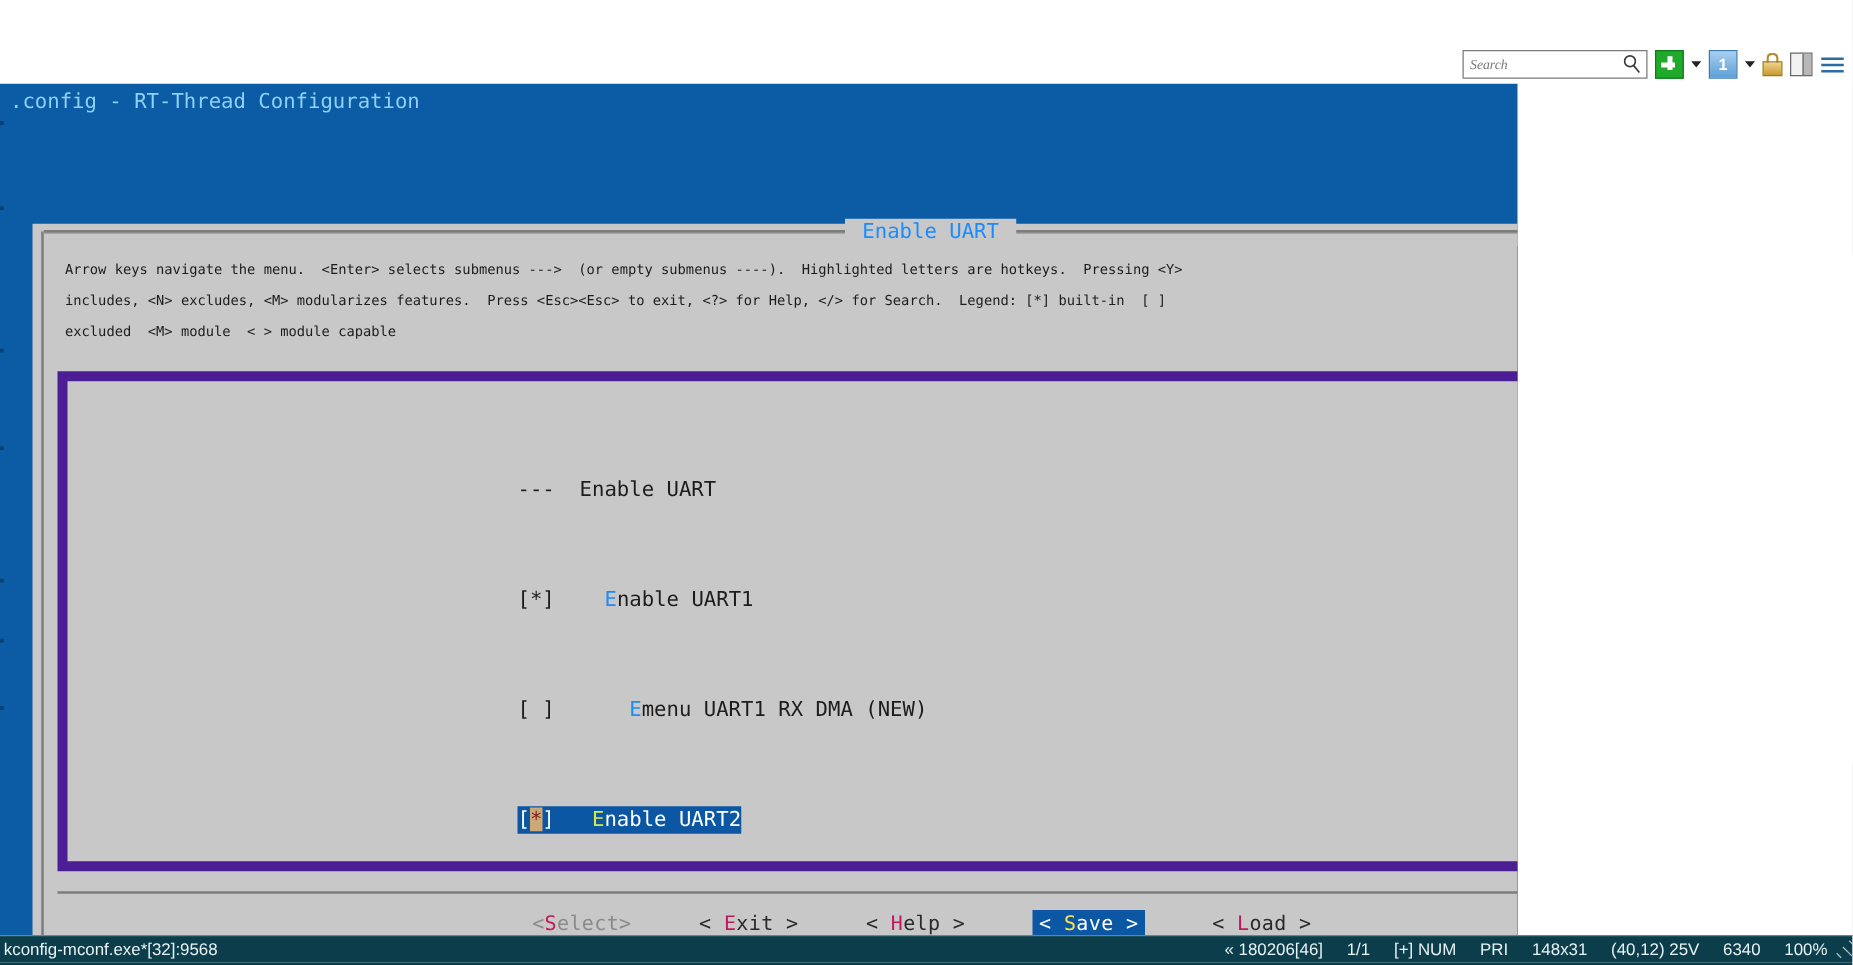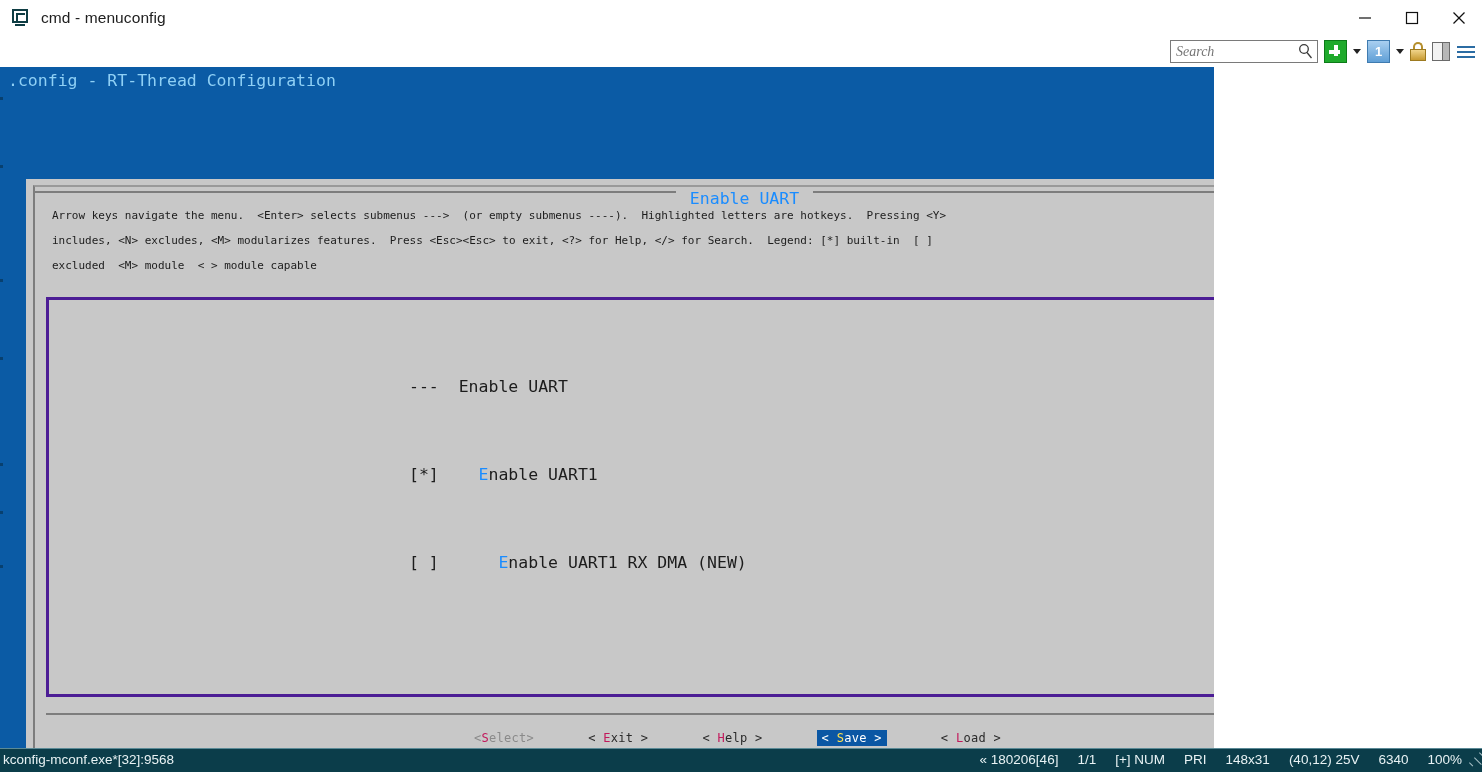--- a/index.html
+++ b/index.html
@@ -126,21 +126,21 @@
     position: relative;
     display: flex;
     align-items: center;
   }
   .search-box input {
     border: 0;
     outline: 0;
     background: transparent;
     font-family: "Liberation Serif", serif;
     font-style: italic;
-    font-size: 14px;
+    font-size: 11px;
     color: #555;
     padding-left: 5px;
     width: 112px;
   }
   .mag {
     position: absolute; right: 4px; top: 2px;
   }
   .tb-btn {
     width: 21px; height: 21px;
     display: flex; align-items: center; justify-content: center;
@@ -284,39 +284,38 @@
     height: 2px;
     background: #7d7d7d;
   }
   .dlg-title .rule.l { margin-right: 0; }
   .dlg-title .ttl {
     color: #1a8cff;
     font-size: 16.5px;
     background: #c8c8c8;
     padding: 0 14px;
     white-space: nowrap;
-    margin-top: 14px;
   }
 
   .help-text {
     position: absolute;
     left: 26px; top: 24px;
     width: 1370px;
     color: #1c1c1c;
     font-size: 11px;
     line-height: 25px;
     white-space: pre-wrap;
   }
 
   
   .listbox {
     position: absolute;
     left: 20px; top: 118px;
     width: 1383px; height: 400px;
-    border: 3px solid #4c1d95;
+    border: 8px solid #4c1d95;
     background: #c8c8c8;
     box-sizing: border-box;
     overflow: hidden;
   }
   .menu-rows {
     position: absolute;
     left: 360px; top: 10px;
     font-size: 16.5px;
     line-height: 22px;
     color: #1c1c1c;
@@ -341,21 +340,21 @@
     left: 20px; top: 534px;
     width: 1383px; height: 48px;
     border-top: 2px solid #7d7d7d;
     box-sizing: border-box;
     display: flex;
     align-items: center;
     justify-content: center;
     gap: 54px;
   }
   .kbtn {
-    font-size: 12px;
+    font-size: 16px;
     color: #2a2a2a;
     white-space: pre;
     letter-spacing: 0.3px;
   }
   .kbtn .hot { color: #c2185b; }
   .kbtn.dim { color: #8a8a8a; }
   .kbtn.active {
     background: #0b57a4;
     color: #ffffff;
     padding: 1px 5px;
@@ -401,45 +400,20 @@
     left: 0; top: 770px;
     width: 1482px; height: 2px;
     background: #0b3d4a;
   }
 </style>
 </head>
 <body>
 
 <div class="app">
 
-  <div class="titlebar">
-    <div class="title-icon">
-      <div class="tscr"></div>
-      <div class="tbase"></div>
-    </div>
-    <div class="title-text">cmd - menuconfig</div>
-    <div class="win-ctrls">
-      <div class="win-btn">
-        <svg width="14" height="14" viewBox="0 0 14 14">
-            <line x1="1" y1="7" x2="13" y2="7" stroke="#111" stroke-width="1.2"></line>
-          </svg>
-      </div>
-      <div class="win-btn">
-        <svg width="14" height="14" viewBox="0 0 14 14">
-            <rect x="1.5" y="1.5" width="11" height="11" fill="none" stroke="#111" stroke-width="1.2"></rect>
-          </svg>
-      </div>
-      <div class="win-btn">
-        <svg width="14" height="14" viewBox="0 0 14 14">
-            <line x1="1.5" y1="1.5" x2="12.5" y2="12.5" stroke="#111" stroke-width="1.2"></line>
-            <line x1="12.5" y1="1.5" x2="1.5" y2="12.5" stroke="#111" stroke-width="1.2"></line>
-          </svg>
-      </div>
-    </div>
-  </div>
 
   <div class="tabstrip">
 
     <div class="toolbar">
       <div class="search-box">
         <input placeholder="Search" style="">
         <span class="mag">
           <svg width="15" height="16" viewBox="0 0 15 16">
             <circle cx="6" cy="6" r="4.3" fill="none" stroke="#3a3a3a" stroke-width="1.3"></circle>
             <line x1="9" y1="9.5" x2="13.5" y2="15" stroke="#3a3a3a" stroke-width="1.3"></line>
@@ -492,22 +466,23 @@
 includes, &lt;N&gt; excludes, &lt;M&gt; modularizes features.  Press &lt;Esc&gt;&lt;Esc&gt; to exit, &lt;?&gt; for Help, &lt;/&gt; for Search.  Legend: [*] built-in  [ ]
 excluded  &lt;M&gt; module  &lt; &gt; module capable</div>
 
       <div class="listbox">
         <div class="menu-rows">
 
           <div class="row">---  Enable UART</div>
 
           <div class="row"><span>[*]</span><span>    </span><span class="hot">E</span><span>nable UART1</span></div>
 
-          <div class="row"><span>[ ]</span><span>      </span><span class="hot">E</span><span>nable UART1 RX DMA (NEW)</span></div>
-
+          <div class="row"><span>[ ]</span><span>      </span><span class="hot">E</span><span>menu UART1 RX DMA (NEW)</span></div>
+
+          <div><span class="row sel"><span>[</span><span class="cursor-cell">*</span><span>]</span><span>   </span><span class="hot">E</span><span>nable UART2</span></span></div>
 
           
 
         </div>
 
       </div>
 
       <div class="btnbar">
         <div class="kbtn dim"><span>&lt;</span><span class="hot">S</span><span>elect</span><span>&gt;</span></div>
 

